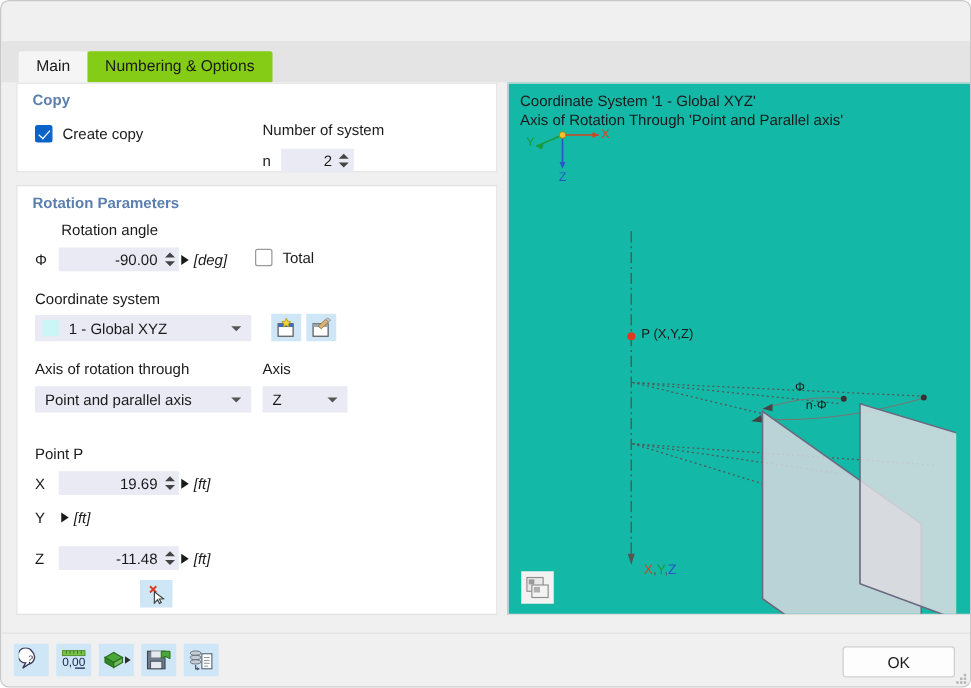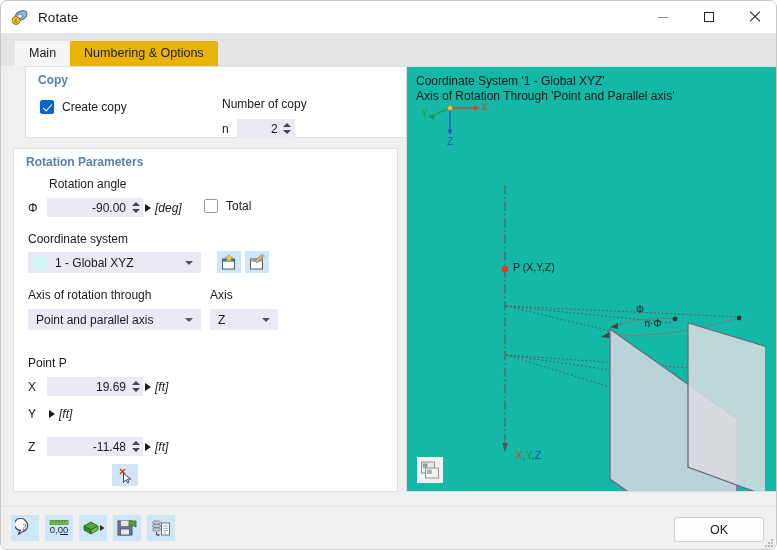--- a/index.html
+++ b/index.html
@@ -62,21 +62,21 @@
     position: absolute; left: 0; top: 32px;
     width: 777px; height: 33px;
     background: #e4e4e4;
     display: flex; align-items: flex-end;
     padding-left: 14px;
   }
   .tab {
     height: 25px; line-height: 25px;
     padding: 0 14px;
     font-size: 12.5px;
-    background: #eab308;
+    background: #84cc16;
     color: #1a1a1a;
     border-top-left-radius: 2px; border-top-right-radius: 2px;
     cursor: default;
   }
   .tab.active { background: #f5f5f5; }
 
   
   .body {
     position: absolute; left: 0; top: 65px;
     width: 777px; height: 440px;
@@ -90,21 +90,21 @@
   }
   .group {
     background: #ffffff;
     border: 1px solid #e1e1e1;
     position: relative;
   }
   .group-title {
     position: absolute; left: 12px; top: 6px;
     font-size: 12px; color: #5b7fae; font-weight: bold;
   }
-  #grp-copy { position: absolute; left: 0; top: 0; width: 385px; height: 72px; margin-left: 12px; }
+  #grp-copy { position: absolute; left: 0; top: 0; width: 385px; height: 72px; }
   #grp-rot  { position: absolute; left: 0; top: 82px; width: 385px; height: 344px; }
 
   .label { font-size: 12px; color: #1a1a1a; }
 
   
   .cbox {
     width: 14px; height: 14px; border-radius: 2px;
     border: 1px solid #9a9a9a; background: #fff;
     display: inline-block; position: relative;
     vertical-align: middle; cursor: default;
@@ -220,61 +220,39 @@
   }
   .grip i {
     position: absolute; width: 2px; height: 2px; background: #b5b5b5;
   }
 </style>
 </head>
 <body>
 
 <div class="window">
 
-  <div class="titlebar">
-    <div class="title-icon">
-      <svg width="20" height="20" viewBox="0 0 20 20">
-        <ellipse cx="11" cy="8.5" rx="6.5" ry="4.2" transform="rotate(-28 11 8.5)" fill="#9fb8d8" stroke="#49617f" stroke-width="1"></ellipse>
-        <ellipse cx="9.5" cy="9.5" rx="3.3" ry="2.2" transform="rotate(-28 9.5 9.5)" fill="#e6eef7" stroke="#49617f" stroke-width=".8"></ellipse>
-        <circle cx="6" cy="13.5" r="4" fill="#f2c230" stroke="#9a7a10" stroke-width="1"></circle>
-        <text x="6" y="16.3" font-size="6" text-anchor="middle" fill="#7a5f08" font-family="Liberation Sans, sans-serif">6</text>
-      </svg>
-    </div>
-    <div class="title-text">Rotate</div>
-    <div class="winbtns">
-      <div class="winbtn">
-        <div class="gl-min"></div>
-      </div>
-      <div class="winbtn">
-        <div class="gl-max"></div>
-      </div>
-      <div class="winbtn close">
-        <div class="gl-close"></div>
-      </div>
-    </div>
-  </div>
 
   <div class="tabstrip">
     <div class="tab active">Main</div>
     <div class="tab">Numbering &amp; Options</div>
   </div>
 
   <div class="body">
 
     <div class="leftcol">
 
       <div class="group" id="grp-copy">
         <div class="group-title">Copy</div>
 
         <div style="position:absolute;left:14px;top:33px;display:flex;align-items:center;gap:8px;">
           <span class="cbox checked"></span>
           <span class="label">Create copy</span>
         </div>
 
-        <div class="label" style="position:absolute;left:196px;top:30px;">Number of copy</div>
+        <div class="label" style="position:absolute;left:196px;top:30px;">Number of system</div>
         <div style="position:absolute;left:196px;top:52px;display:flex;align-items:center;gap:8px;">
           <span class="label">n</span>
           <div class="field" style="width:58px;">
             <span class="val">2</span>
             <span class="spinner">
               <span class="sp-up"></span>
               <span class="sp-dn"></span>
             </span>
           </div>
         </div>

